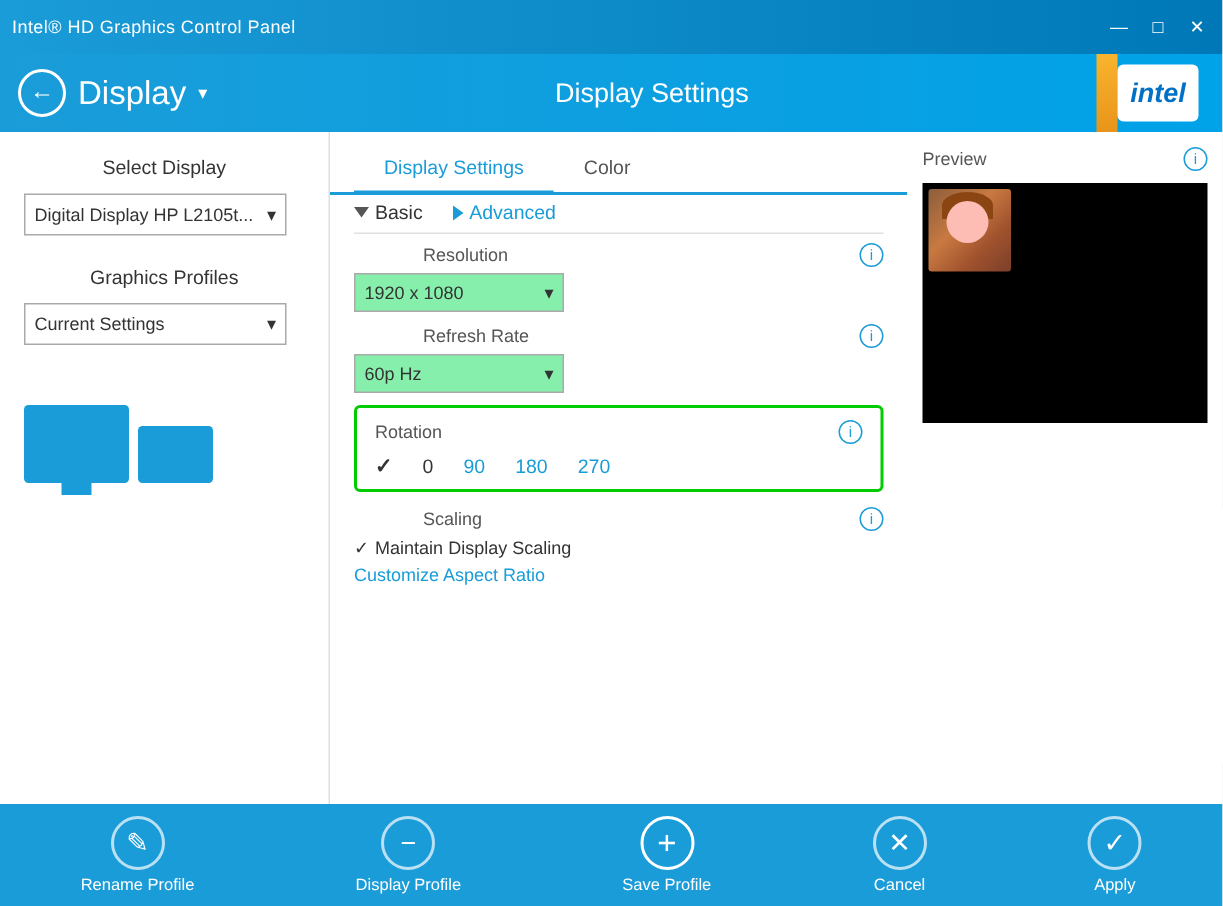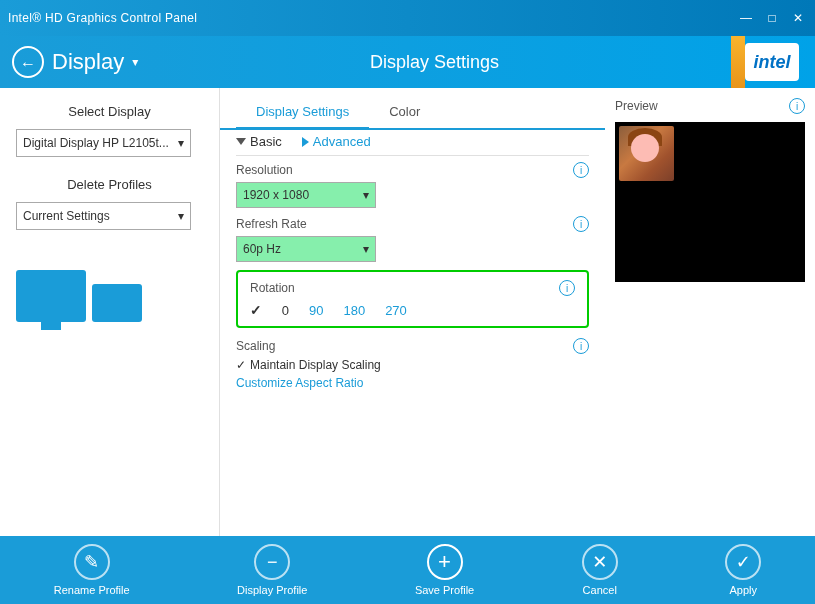--- a/index.html
+++ b/index.html
@@ -224,20 +224,21 @@
     .setting-row {
       padding: 4px 16px 4px;
     }
     .setting-label {
       font-size: 12px;
       color: #555;
       display: flex;
       align-items: center;
       justify-content: space-between;
       margin-bottom: 4px;
+      margin-left: 46px;
     }
     .info-icon {
       width: 16px;
       height: 16px;
       border-radius: 50%;
       border: 1px solid #1a9cd8;
       color: #1a9cd8;
       font-size: 10px;
       display: flex;
       align-items: center;
@@ -438,21 +439,21 @@
 <div class="main-content">
 
   <div class="sidebar">
     <div class="section-title">Select Display</div>
     <div class="dropdown-select">
       <span>Digital Display HP L2105t...</span>
       <span>▾</span>
     </div>
 
     <div style="margin-top:20px;">
-      <div class="section-title">Delete Profiles</div>
+      <div class="section-title">Graphics Profiles</div>
       <div class="dropdown-select">
         <span>Current Settings</span>
         <span>▾</span>
       </div>
     </div>
 
     <div class="sidebar-monitors">
       <div class="monitor-big"></div>
       <div class="monitor-small"></div>
     </div>

